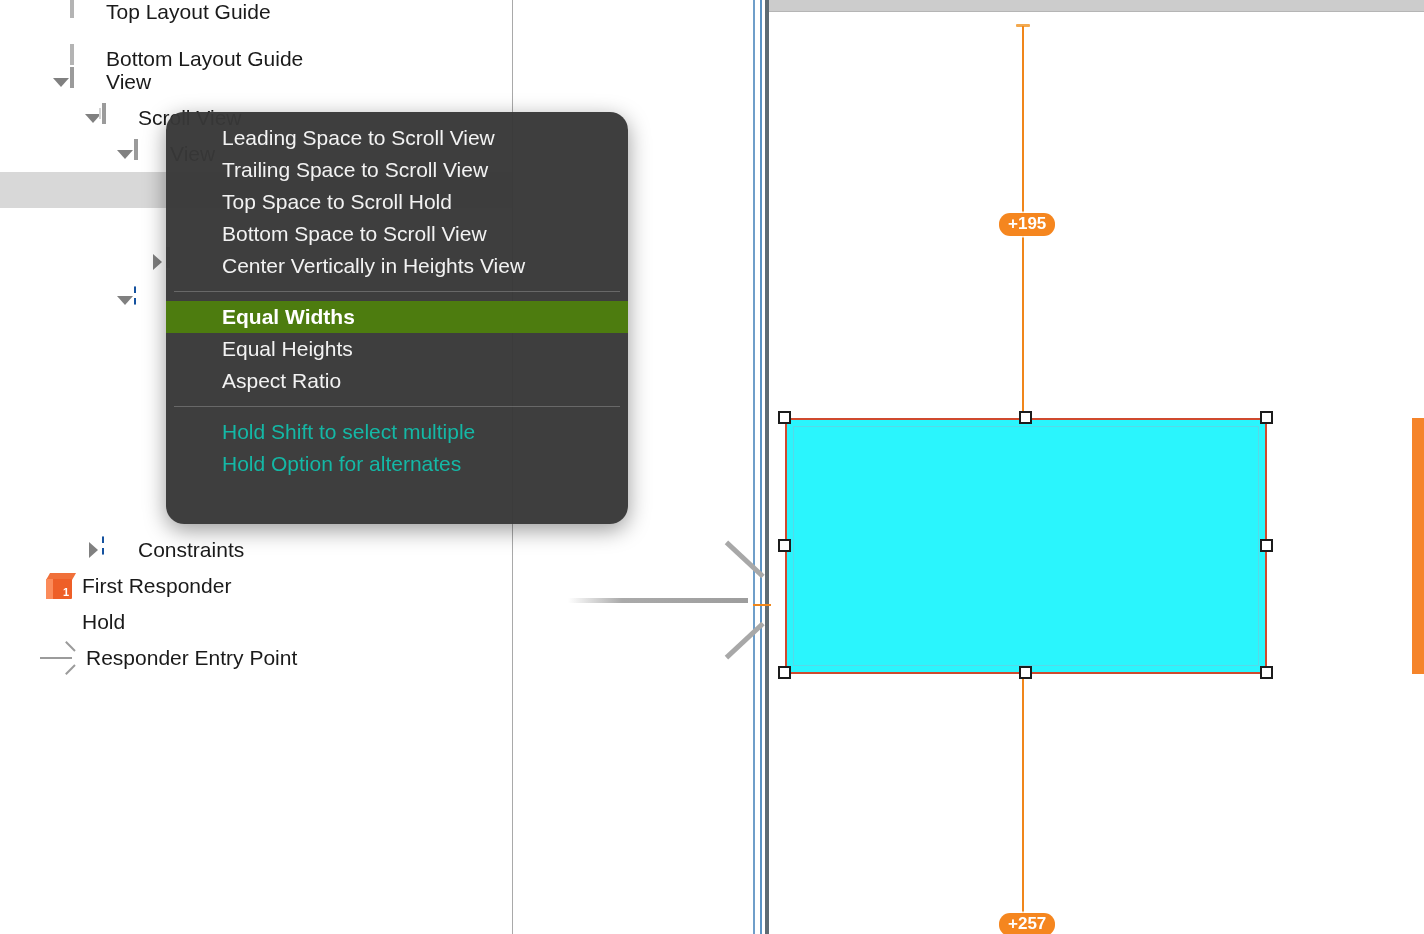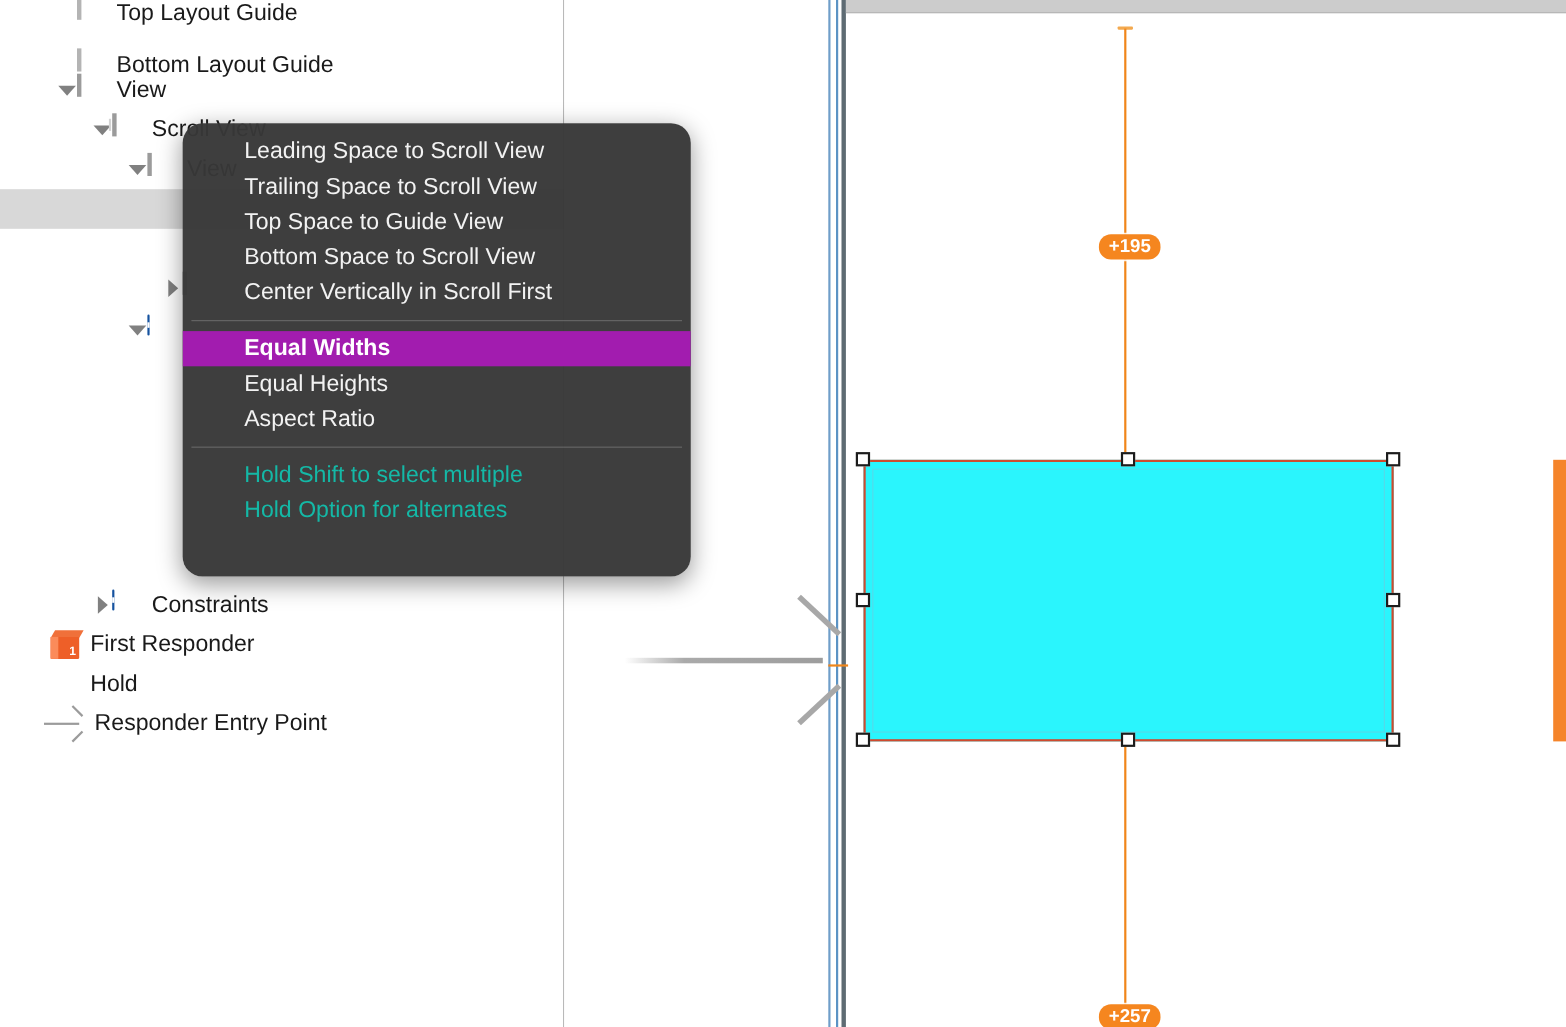--- a/index.html
+++ b/index.html
@@ -242,21 +242,21 @@
     padding: 10px 0 10px 0;
     overflow: hidden;
   }
   .menu-item {
     height: 32px; line-height: 32px;
     padding: 0 14px 0 56px;
     font-size: 21px; color: #f2f2f2;
     font-family: "Liberation Sans", sans-serif;
     white-space: nowrap;
   }
-  .menu-item.highlighted { background: #a21caf; color: #ffffff; font-weight: bold; }
+  .menu-item.highlighted { background: #4d7c0f; color: #ffffff; font-weight: bold; }
   .menu-item.disabled { color: #14b8a6; }
   .menu-sep {
     height: 1px; background: rgba(255,255,255,0.22);
     margin: 9px 8px 9px 8px;
   }
 </style>
 </head>
 <body>
 
 <div id="root">
@@ -399,23 +399,23 @@
     <div class="handle" style="left:506px; top:666px;"></div>
     <div class="handle" style="left:747px; top:666px;"></div>
 
     <div id="right-orange-bar"></div>
   </div>
 
   <div id="context-menu">
 
     <div class="menu-item">Leading Space to Scroll View</div>
     <div class="menu-item">Trailing Space to Scroll View</div>
-    <div class="menu-item">Top Space to Guide View</div>
+    <div class="menu-item">Top Space to Scroll Hold</div>
     <div class="menu-item">Bottom Space to Scroll View</div>
-    <div class="menu-item">Center Vertically in Scroll First</div>
+    <div class="menu-item">Center Vertically in Heights View</div>
 
     <div class="menu-sep"></div>
 
     <div class="menu-item highlighted">Equal Widths</div>
     <div class="menu-item">Equal Heights</div>
     <div class="menu-item">Aspect Ratio</div>
 
     <div class="menu-sep"></div>
 
     <div class="menu-item disabled">Hold Shift to select multiple</div>

